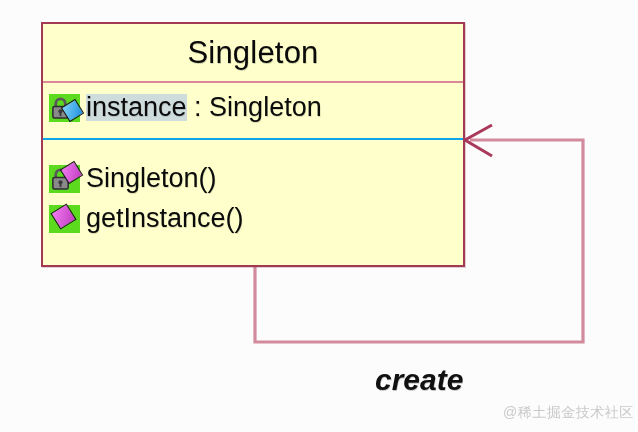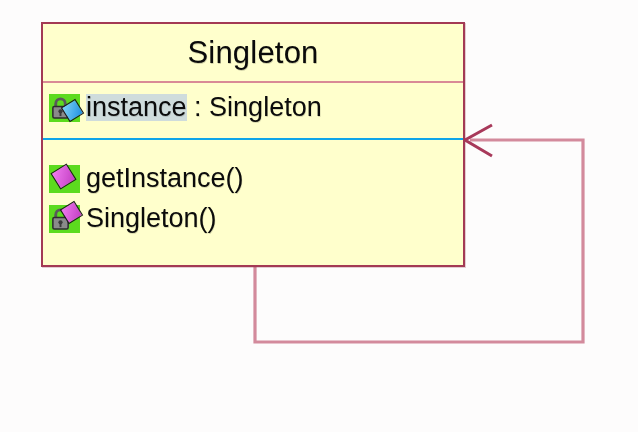--- a/index.html
+++ b/index.html
@@ -188,37 +188,39 @@
         <span class="member-text"> : </span>
         <span class="member-text">Singleton</span>
       </div>
     </div>
 
     <div class="compartment compartment-methods">
 
       <div class="member-row">
         <span class="member-icon">
           <span class="icon-swatch"></span>
-          <span class="icon-diamond diamond-magenta no-lock"></span>
-        </span>
-        <span class="member-text">getInstance()</span>
-      </div>
-
-      <div class="member-row">
-        <span class="member-icon">
-          <span class="icon-swatch"></span>
           <svg class="icon-lock" viewBox="0 0 22 23" xmlns="http://www.w3.org/2000/svg">
             <path d="M6 10 V7 a5 5 0 0 1 10 0 V10" fill="none" stroke="#5a5a5a" stroke-width="3"></path>
             <rect x="3" y="10" width="16" height="12" rx="1.5" fill="#8a8a8a" stroke="#2e2e2e" stroke-width="1.6"></rect>
             <circle cx="11" cy="15" r="2.2" fill="#3b3b3b"></circle>
             <rect x="10" y="15.5" width="2" height="4.5" fill="#3b3b3b"></rect>
           </svg>
           <span class="icon-diamond diamond-magenta"></span>
         </span>
         <span class="member-text">Singleton()</span>
       </div>
 
+      <div class="member-row">
+        <span class="member-icon">
+          <span class="icon-swatch"></span>
+          <span class="icon-diamond diamond-magenta no-lock"></span>
+        </span>
+        <span class="member-text">getInstance()</span>
+      </div>
+
     </div>
   </div>
 
-
+  <span class="edge-label">create</span>
+
+  <span class="watermark">@稀土掘金技术社区</span>
 
 </div>
 
 </body></html>

